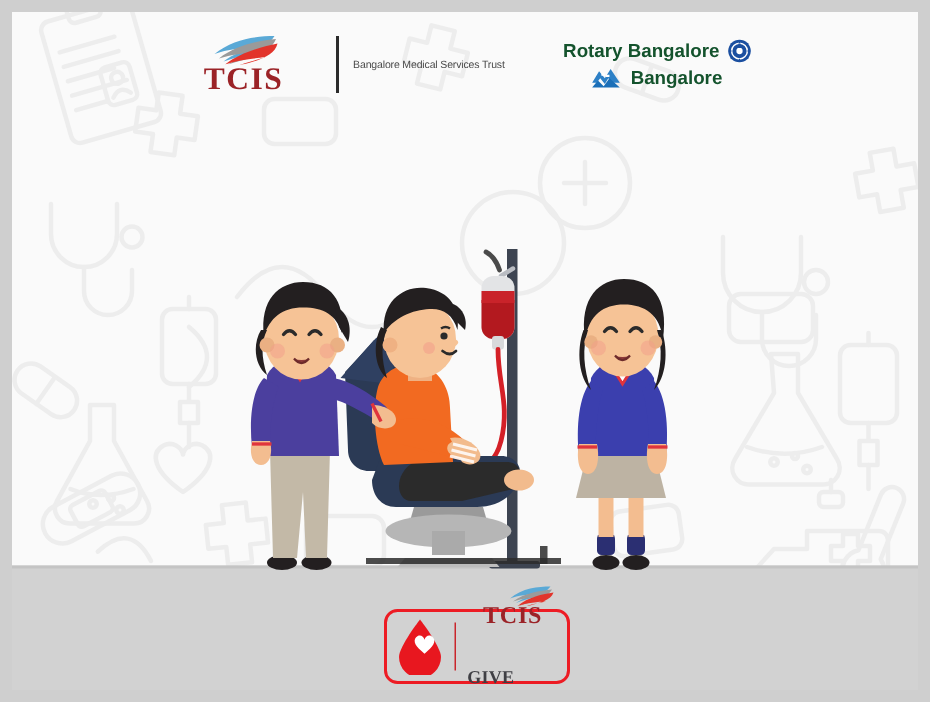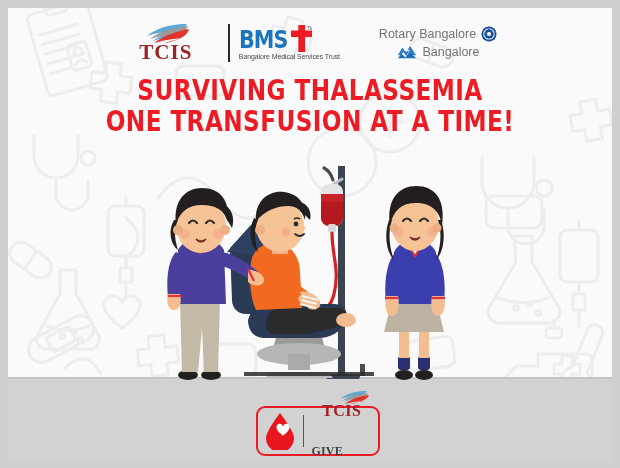--- a/index.html
+++ b/index.html
@@ -108,23 +108,24 @@
   #rotary-logo{
     display:flex;flex-direction:column;
     margin-left:12px;
     gap:3px;
   }
   #rotary-row1{display:flex;align-items:center;gap:5px;}
   #rotary-row2{display:flex;align-items:center;gap:6px;}
   .rotary-text{
     font-family:"Liberation Sans",sans-serif;
     font-size:12.5px;
-    color:#737373;
+    color:#14532d;
     white-space:nowrap;
     line-height:1;
+    font-weight:bold;
   }
 
   
   #headline{
     position:absolute;
     left:0;right:0;
     top:68px;
     text-align:center;
     color:#ed1c24;
     font-family:"DejaVu Sans",sans-serif;
@@ -336,28 +337,20 @@
           <path d="M46 1 C34 1 18 3 6 13 C14 10 26 9 34 8 C27 10 18 13 12 18 C24 14 40 11 46 1 Z" fill="#5aa9d6"></path>
           <path d="M47 3 C36 4 20 7 9 16 C18 13 30 12 37 11 C30 13 21 16 15 20 C28 16 43 13 47 3 Z" fill="#9a9a9a"></path>
           <path d="M48 6 C38 8 23 12 13 20 C22 17 33 16 40 15 C34 17 26 19 21 21 C33 18 46 15 48 6 Z" fill="#e2342b"></path>
         </svg>
         <div class="tcis-word">TCIS</div>
       </div>
 
       <div class="vrule"></div>
 
       <div id="bmst-logo" class="logo-block">
-        <div id="bmst-top">
-          <span id="bmst-word">BMS</span>
-          <svg id="bmst-cross" viewBox="0 0 21 27">
-            <rect x="0" y="5.5" width="21" height="6.5" fill="#ed1c24"></rect>
-            <rect x="7.3" y="0" width="6.8" height="27" fill="#ed1c24"></rect>
-            <text x="16" y="4.5" font-size="4.5" fill="#555" font-family="Liberation Sans, sans-serif">TM</text>
-          </svg>
-        </div>
         <div id="bmst-sub">Bangalore Medical Services Trust</div>
       </div>
 
       <div id="rotary-logo" class="logo-block">
         <div id="rotary-row1">
           <span class="rotary-text">Rotary Bangalore</span>
           <svg width="16" height="16" viewBox="0 0 32 32">
             <g fill="#1b4fa0">
               <circle cx="16" cy="16" r="15"></circle>
             </g>
@@ -381,24 +374,20 @@
           <svg width="20" height="15" viewBox="0 0 26 19">
             <path d="M1 13 L7 3 L12 9 L17 1 L25 13 L18 13 L15 9 L12 14 L8 9 L5 13 Z" fill="#2d80c6"></path>
             <path d="M1 17 L6 11 L11 16 L16 9 L25 17 Z" fill="#1b6fb8"></path>
             <path d="M9 5 h3 v2 h-3 z M13 6 h3 v2 h-3 z" fill="#ffffff"></path>
           </svg>
           <span class="rotary-text">Bangalore</span>
         </div>
       </div>
     </div>
 
-    <div id="headline">
-      <span class="headline-line">SURVIVING THALASSEMIA</span>
-      <span class="headline-line">ONE TRANSFUSION AT A TIME!</span>
-    </div>
 
     <svg id="illustration" viewBox="0 0 604 452" xmlns="http://www.w3.org/2000/svg">
 
       <rect x="0" y="369" width="604" height="2" fill="#c4c4c4"></rect>
 
       <g>
         <rect x="330" y="158" width="7" height="212" fill="#3d4451"></rect>
         <rect x="318" y="366" width="34" height="5" rx="2" fill="#3d4451"></rect>
       </g>
 

